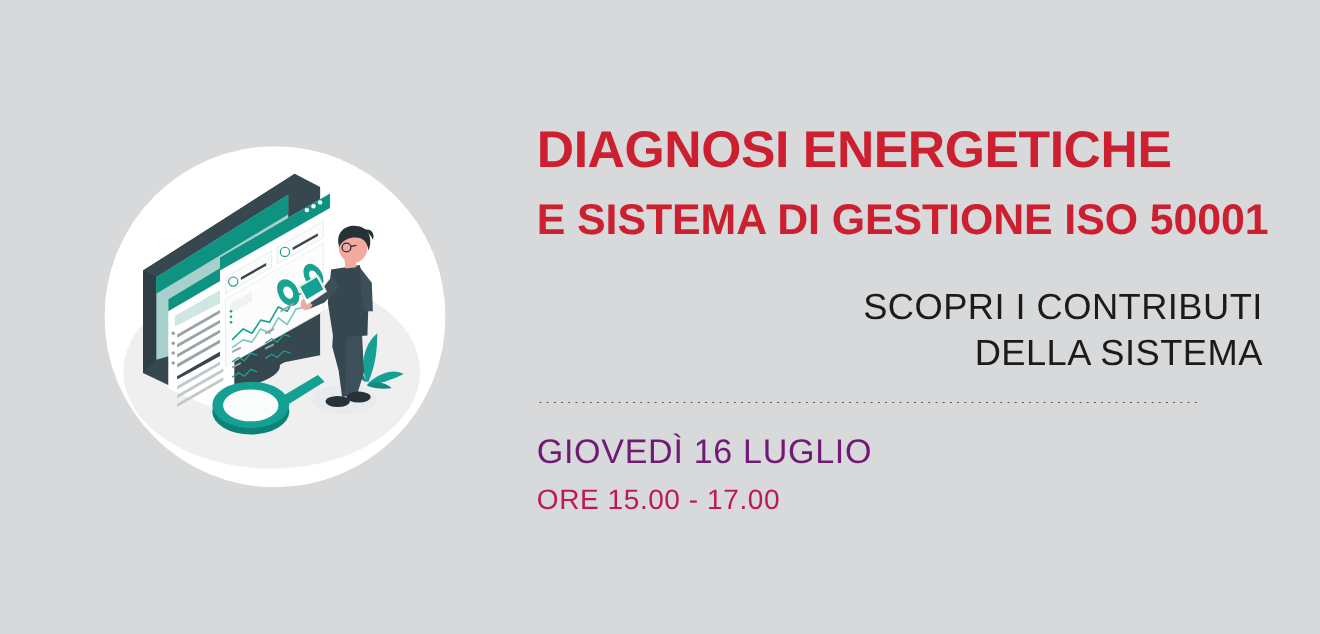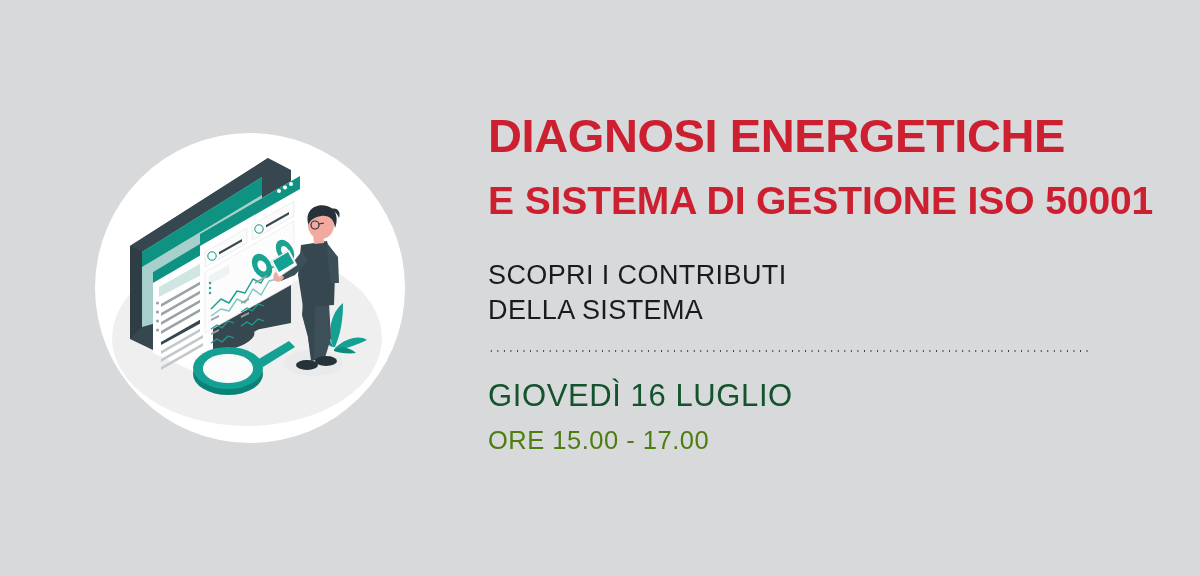--- a/index.html
+++ b/index.html
@@ -54,48 +54,49 @@
     color: #cc2031;
     font-size: 39px;
     font-weight: bold;
     letter-spacing: -0.1px;
     line-height: 1.0;
     margin: 22px 0 0 0;
     white-space: nowrap;
   }
   .lead {
     color: #1b1b1b;
-    font-size: 27px;
+    font-size: 33px;
     font-weight: 400;
     letter-spacing: 0.4px;
     line-height: 1.28;
     margin: 38px 0 0 0;
+    text-align: right;
   }
   .lead .lead-line {
     display: block;
   }
   .divider {
     margin: 21px 0 0 0;
     height: 4px;
     width: 604px;
     background-image: radial-gradient(#3a3a3a 0.9px, transparent 1.1px);
     background-size: 6.55px 4px;
     background-position: 0 1px;
     background-repeat: repeat-x;
   }
   .date {
-    color: #14532d;
+    color: #701a75;
     font-size: 31px;
     font-weight: 400;
     letter-spacing: 0.6px;
     line-height: 1.0;
     margin: 28px 0 0 0;
   }
   .time {
-    color: #4d7c0f;
+    color: #be185d;
     font-size: 25.5px;
     font-weight: 400;
     letter-spacing: 0.5px;
     line-height: 1.0;
     margin: 17px 0 0 0;
   }
 </style>
 </head>
 <body>
 

